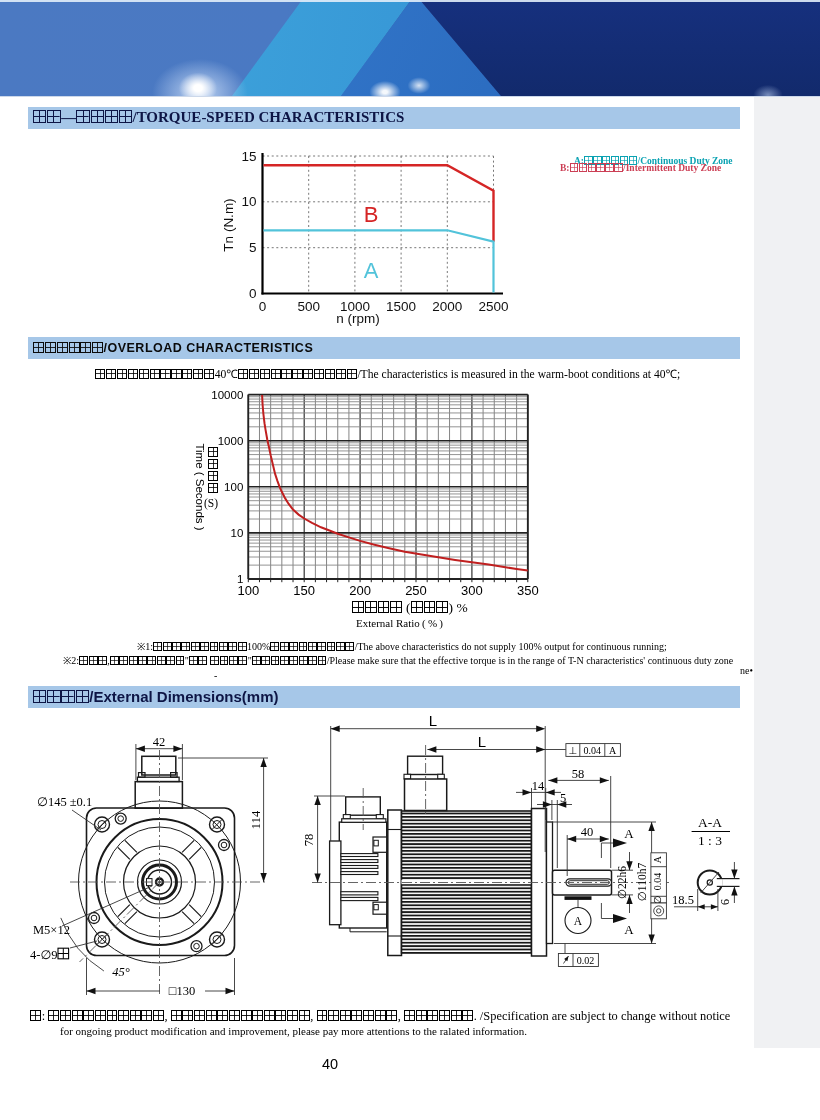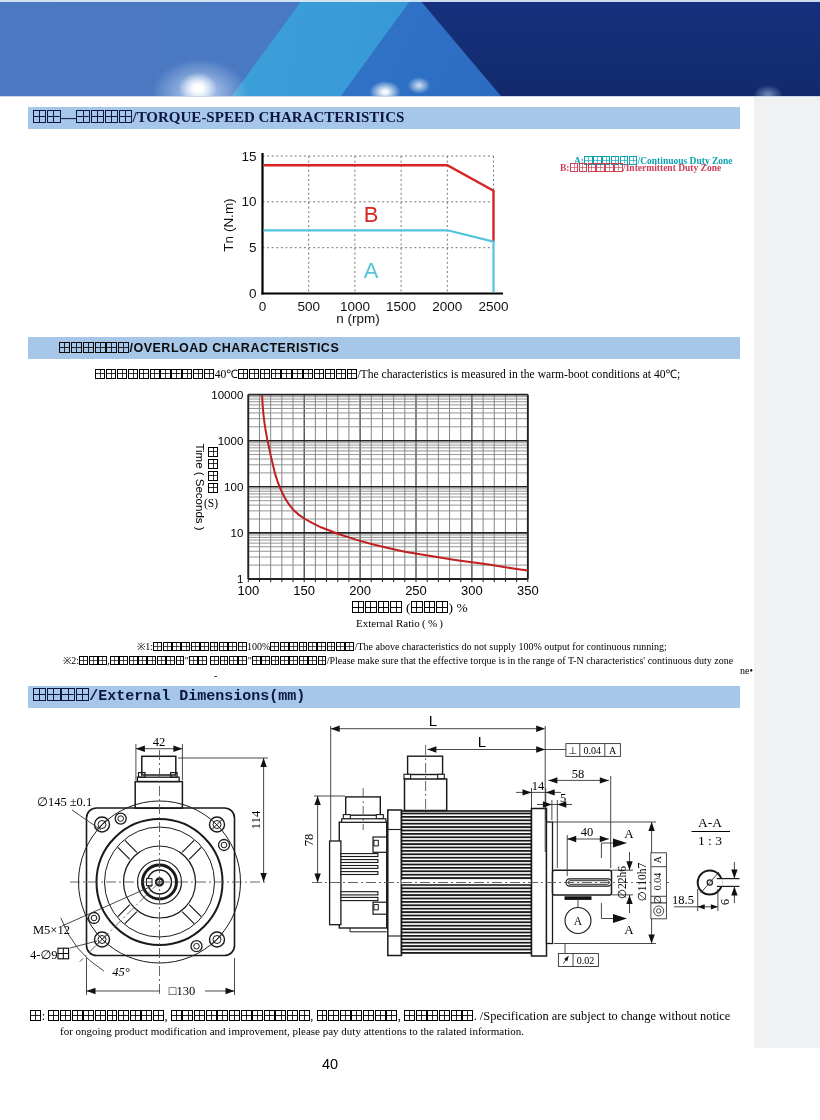--- a/index.html
+++ b/index.html
@@ -20,24 +20,24 @@
  <div class="abs" style="left:752px;top:84px;width:32px;height:22px;background:radial-gradient(ellipse at center,rgba(200,220,250,.55),rgba(200,220,250,0) 65%);"></div>
  <div class="abs" style="left:0;top:0;width:820px;height:2px;background:rgba(225,237,250,.9);"></div>
 </div>
 <div class="abs" style="left:0;top:96px;width:820px;height:1px;background:#ccd8ea;"></div>
 <div class="abs" style="left:754px;top:97px;width:66px;height:951px;background:#f0f1f3;"></div>
 
 <div class="bar" style="top:107px;">
     <span style="font-family:'Liberation Serif',serif;"><i class="g"></i><i class="g"></i>—<i class="g"></i><i class="g"></i><i class="g"></i><i class="g"></i>/TORQUE-SPEED CHARACTERISTICS</span>
   </div>
 <div class="bar" style="top:337px;">
-    <span style="font-family:'Liberation Sans',sans-serif;font-size:12.5px;color:#0a0a0a;letter-spacing:.5px;top:4px;margin-left:26px;"><i class="g"></i><i class="g"></i><i class="g"></i><i class="g"></i><i class="g"></i><i class="g"></i>/OVERLOAD CHARACTERISTICS</span>
+    <span style="font-family:'Liberation Sans',sans-serif;font-size:12.5px;color:#0a0a0a;letter-spacing:.5px;top:4px;"><i class="g"></i><i class="g"></i><i class="g"></i><i class="g"></i><i class="g"></i><i class="g"></i>/OVERLOAD CHARACTERISTICS</span>
   </div>
 <div class="bar" style="top:686px;">
-    <span style="font-family:Liberation Mono, monospace;"><i class="g"></i><i class="g"></i><i class="g"></i><i class="g"></i>/External Dimensions(mm)</span>
+    <span style="font-family:Liberation Sans, sans-serif;"><i class="g"></i><i class="g"></i><i class="g"></i><i class="g"></i>/External Dimensions(mm)</span>
   </div>
 <svg class="abs" style="left:190px;top:140px;" width="380" height="195" viewBox="190 140 380 195">
     <line x1="308.7" y1="156.0" x2="308.7" y2="293.5" stroke="#777" stroke-width="1" stroke-dasharray="2,2.6" fill="none"></line>
     <line x1="354.9" y1="156.0" x2="354.9" y2="293.5" stroke="#777" stroke-width="1" stroke-dasharray="2,2.6" fill="none"></line>
     <line x1="401.1" y1="156.0" x2="401.1" y2="293.5" stroke="#777" stroke-width="1" stroke-dasharray="2,2.6" fill="none"></line>
     <line x1="447.3" y1="156.0" x2="447.3" y2="293.5" stroke="#777" stroke-width="1" stroke-dasharray="2,2.6" fill="none"></line>
     <line x1="493.5" y1="156.0" x2="493.5" y2="293.5" stroke="#777" stroke-width="1" stroke-dasharray="2,2.6" fill="none"></line>
     <line x1="262.5" y1="247.7" x2="493.5" y2="247.7" stroke="#777" stroke-width="1" stroke-dasharray="2,2.6" fill="none"></line>
     <line x1="262.5" y1="201.8" x2="493.5" y2="201.8" stroke="#777" stroke-width="1" stroke-dasharray="2,2.6" fill="none"></line>
     <line x1="262.5" y1="156.0" x2="493.5" y2="156.0" stroke="#777" stroke-width="1" stroke-dasharray="2,2.6" fill="none"></line>
@@ -394,13 +394,13 @@
     <polygon points="734.4,886.4 737.6,895.4 731.2,895.4" fill="#111"></polygon>
     <text x="729" y="902" text-anchor="middle" transform="rotate(-90 729 902)" font-size="12px" font-family="Liberation Serif,serif" fill="#000">6</text>
     <line x1="697.7" y1="889" x2="697.7" y2="911" stroke="#333" stroke-width="0.9"></line>
     <line x1="717.9" y1="889" x2="717.9" y2="911" stroke="#333" stroke-width="0.9"></line>
     <line x1="674" y1="906.8" x2="717.9" y2="906.8" stroke="#333" stroke-width="0.9"></line>
     <polygon points="697.7,906.8 704.7,904.2 704.7,909.4" fill="#111"></polygon>
     <polygon points="717.9,906.8 710.9,909.4 710.9,904.2" fill="#111"></polygon>
     <text x="672" y="904" font-size="12.5px" font-family="Liberation Serif,serif" fill="#000">18.5</text>
   </svg>
 <div class="abs" style="left:30px;top:1009px;font-size:12.4px;color:#000;white-space:nowrap;"><i class="g"></i>: <i class="g"></i><i class="g"></i><i class="g"></i><i class="g"></i><i class="g"></i><i class="g"></i><i class="g"></i><i class="g"></i><i class="g"></i><i class="g"></i>, <i class="g"></i><i class="g"></i><i class="g"></i><i class="g"></i><i class="g"></i><i class="g"></i><i class="g"></i><i class="g"></i><i class="g"></i><i class="g"></i><i class="g"></i><i class="g"></i>, <i class="g"></i><i class="g"></i><i class="g"></i><i class="g"></i><i class="g"></i><i class="g"></i><i class="g"></i>, <i class="g"></i><i class="g"></i><i class="g"></i><i class="g"></i><i class="g"></i><i class="g"></i>. /Specification are subject to change without notice</div>
-<div class="abs" style="left:60px;top:1025px;font-size:11px;color:#000;white-space:nowrap;">for ongoing product modification and improvement, please pay duty attentions to the ralated information.</div>
+<div class="abs" style="left:60px;top:1025px;font-size:11px;color:#000;white-space:nowrap;">for ongoing product modification and improvement, please pay more attentions to the ralated information.</div>
 <div class="abs" style="left:322px;top:1056px;font-size:14.5px;color:#000;font-family:'Liberation Sans',sans-serif;">40</div>
 </body></html>

